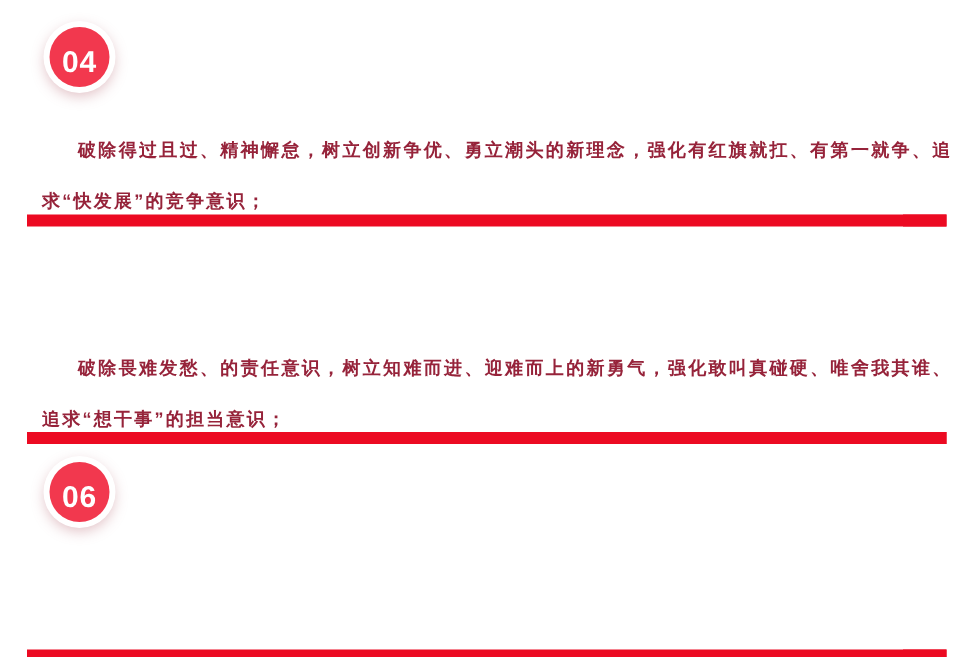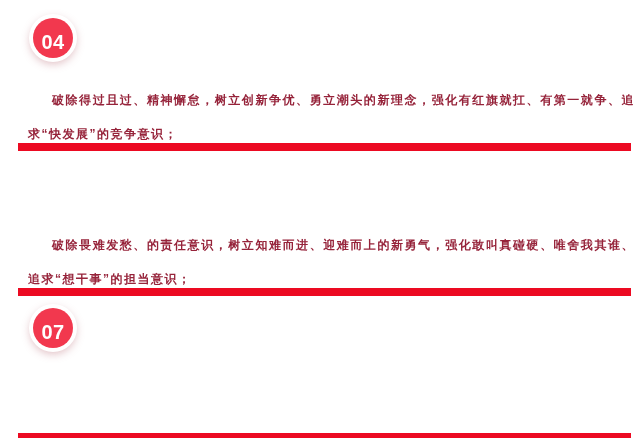--- a/index.html
+++ b/index.html
@@ -109,21 +109,21 @@
 
   <div class="section s1">
     <p class="para">破除畏难发愁、的责任意识，树立知难而进、迎难而上的新勇气，强化敢叫真碰硬、唯舍我其谁、追求“想干事”的担当意识；</p>
     <div class="separator">
       <div class="line"></div>
       <div class="accent"></div>
     </div>
   </div>
 
   <div class="section s2">
-    <div class="badge">07</div>
+    <div class="badge">06</div>
     <div class="separator">
       <div class="line"></div>
       <div class="accent"></div>
     </div>
   </div>
 
   <div class="next-badge-peek"></div>
 
 </div>
 

